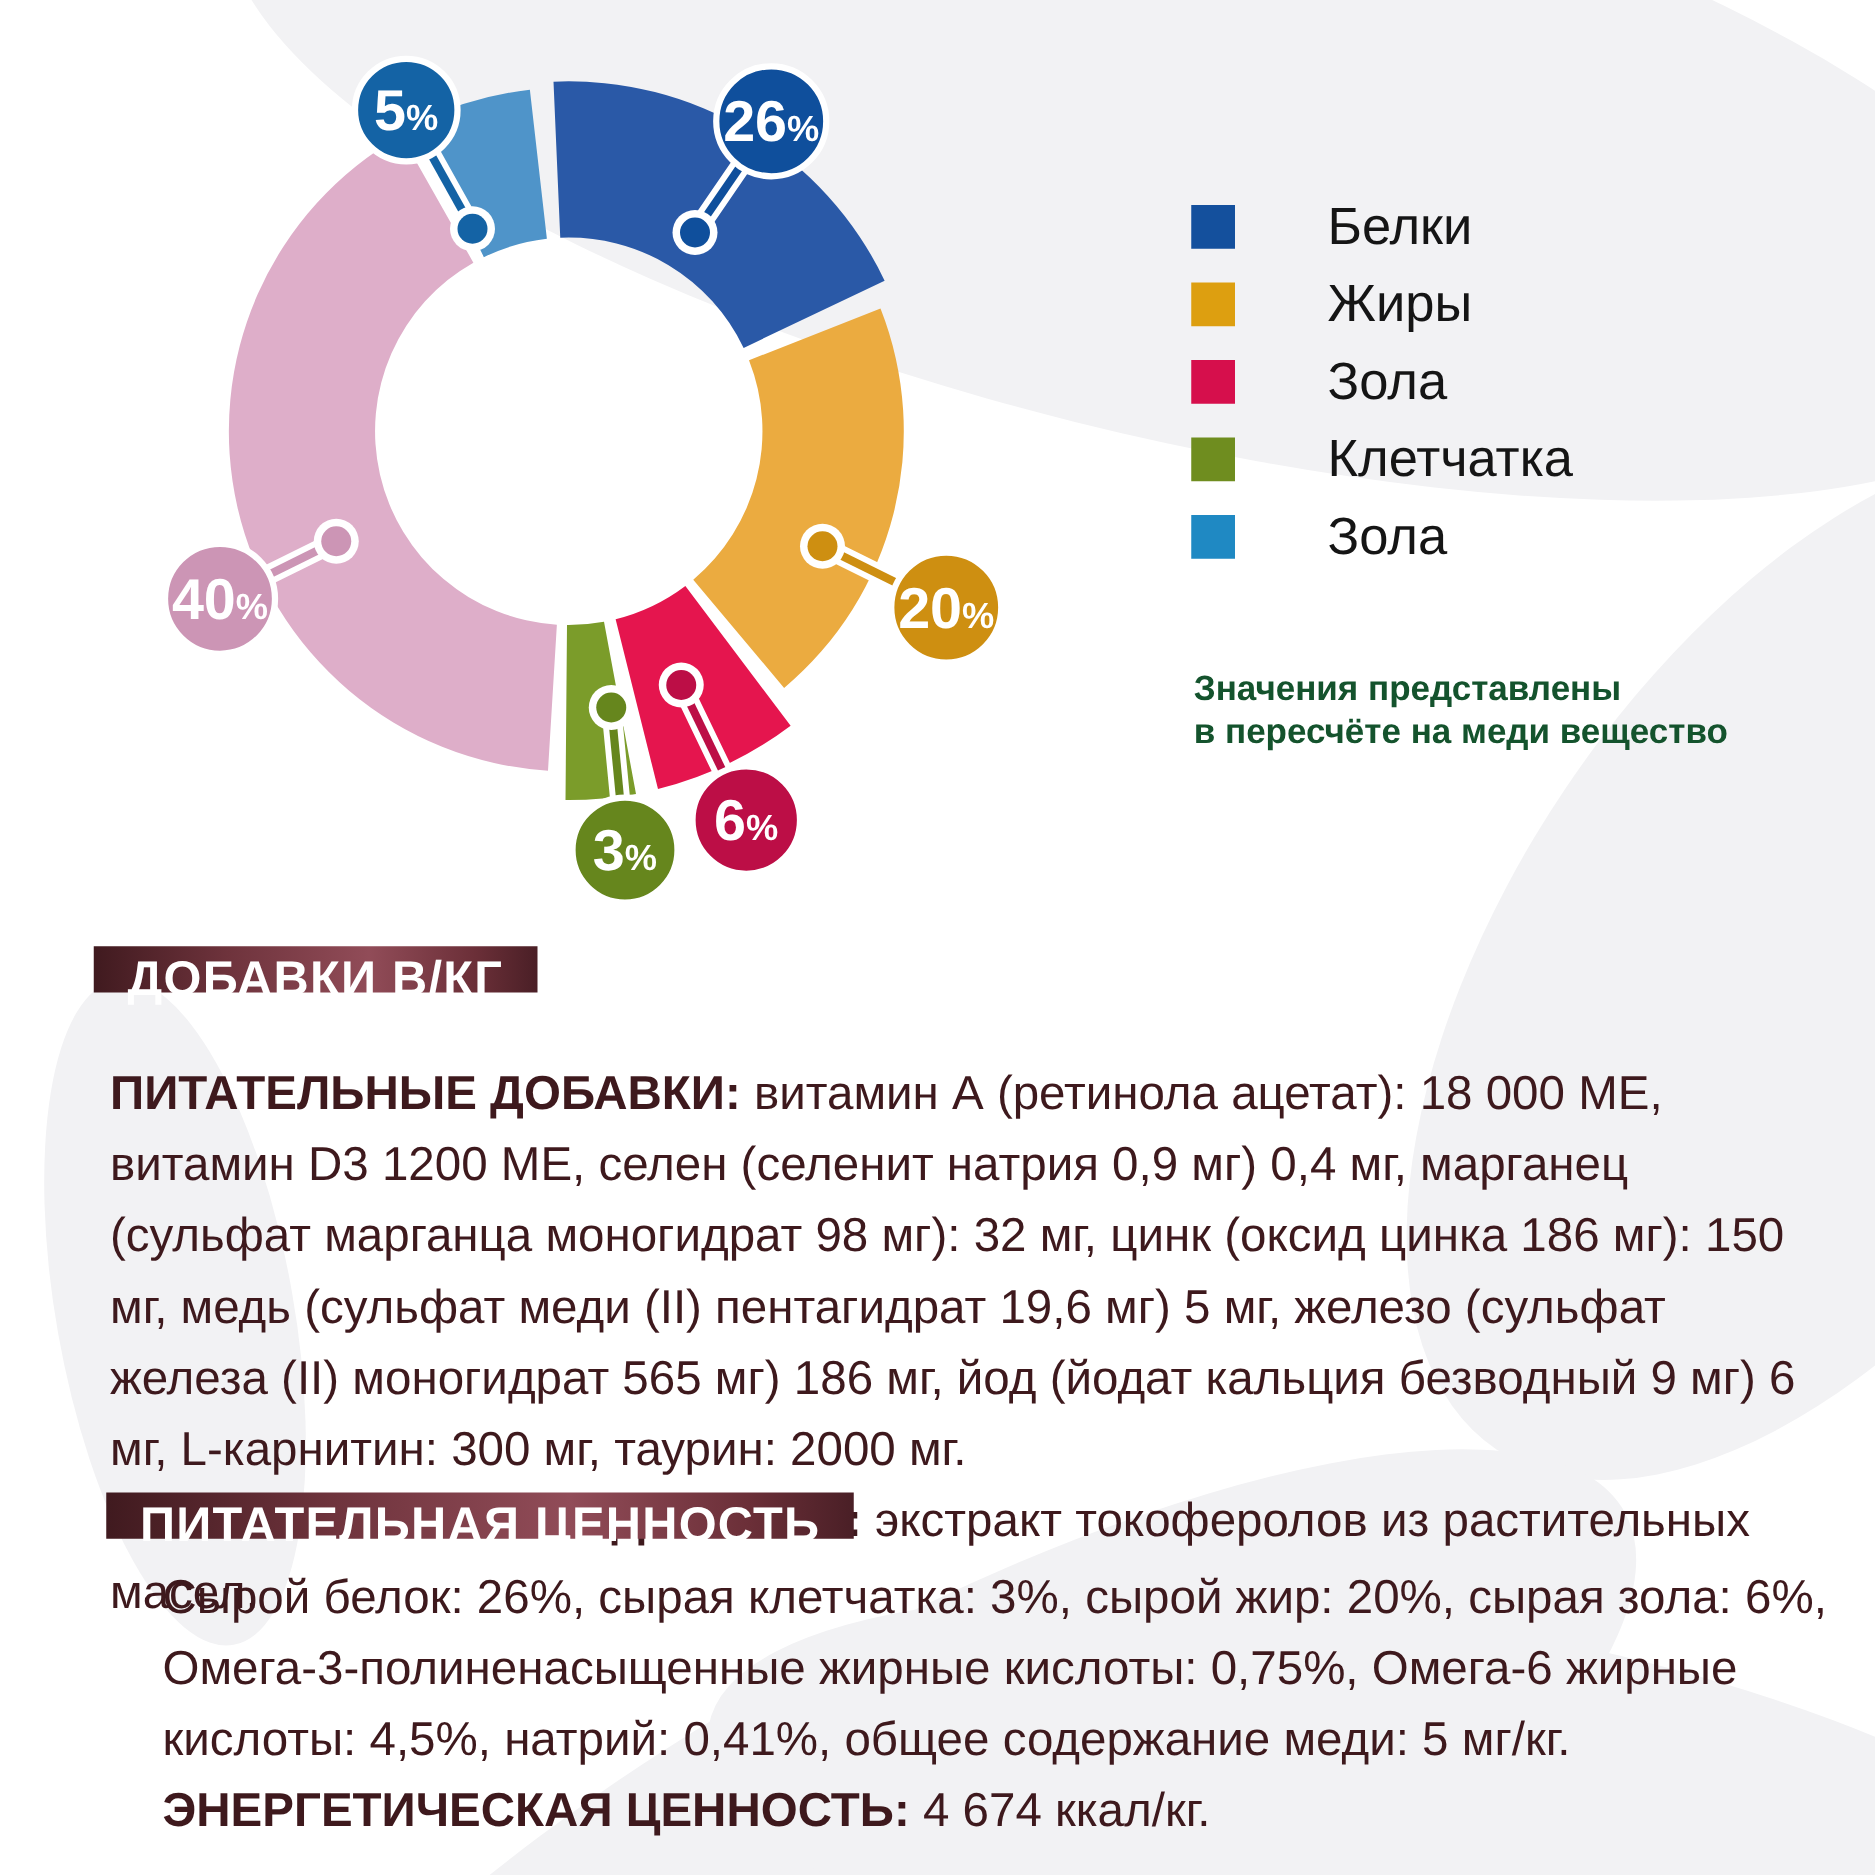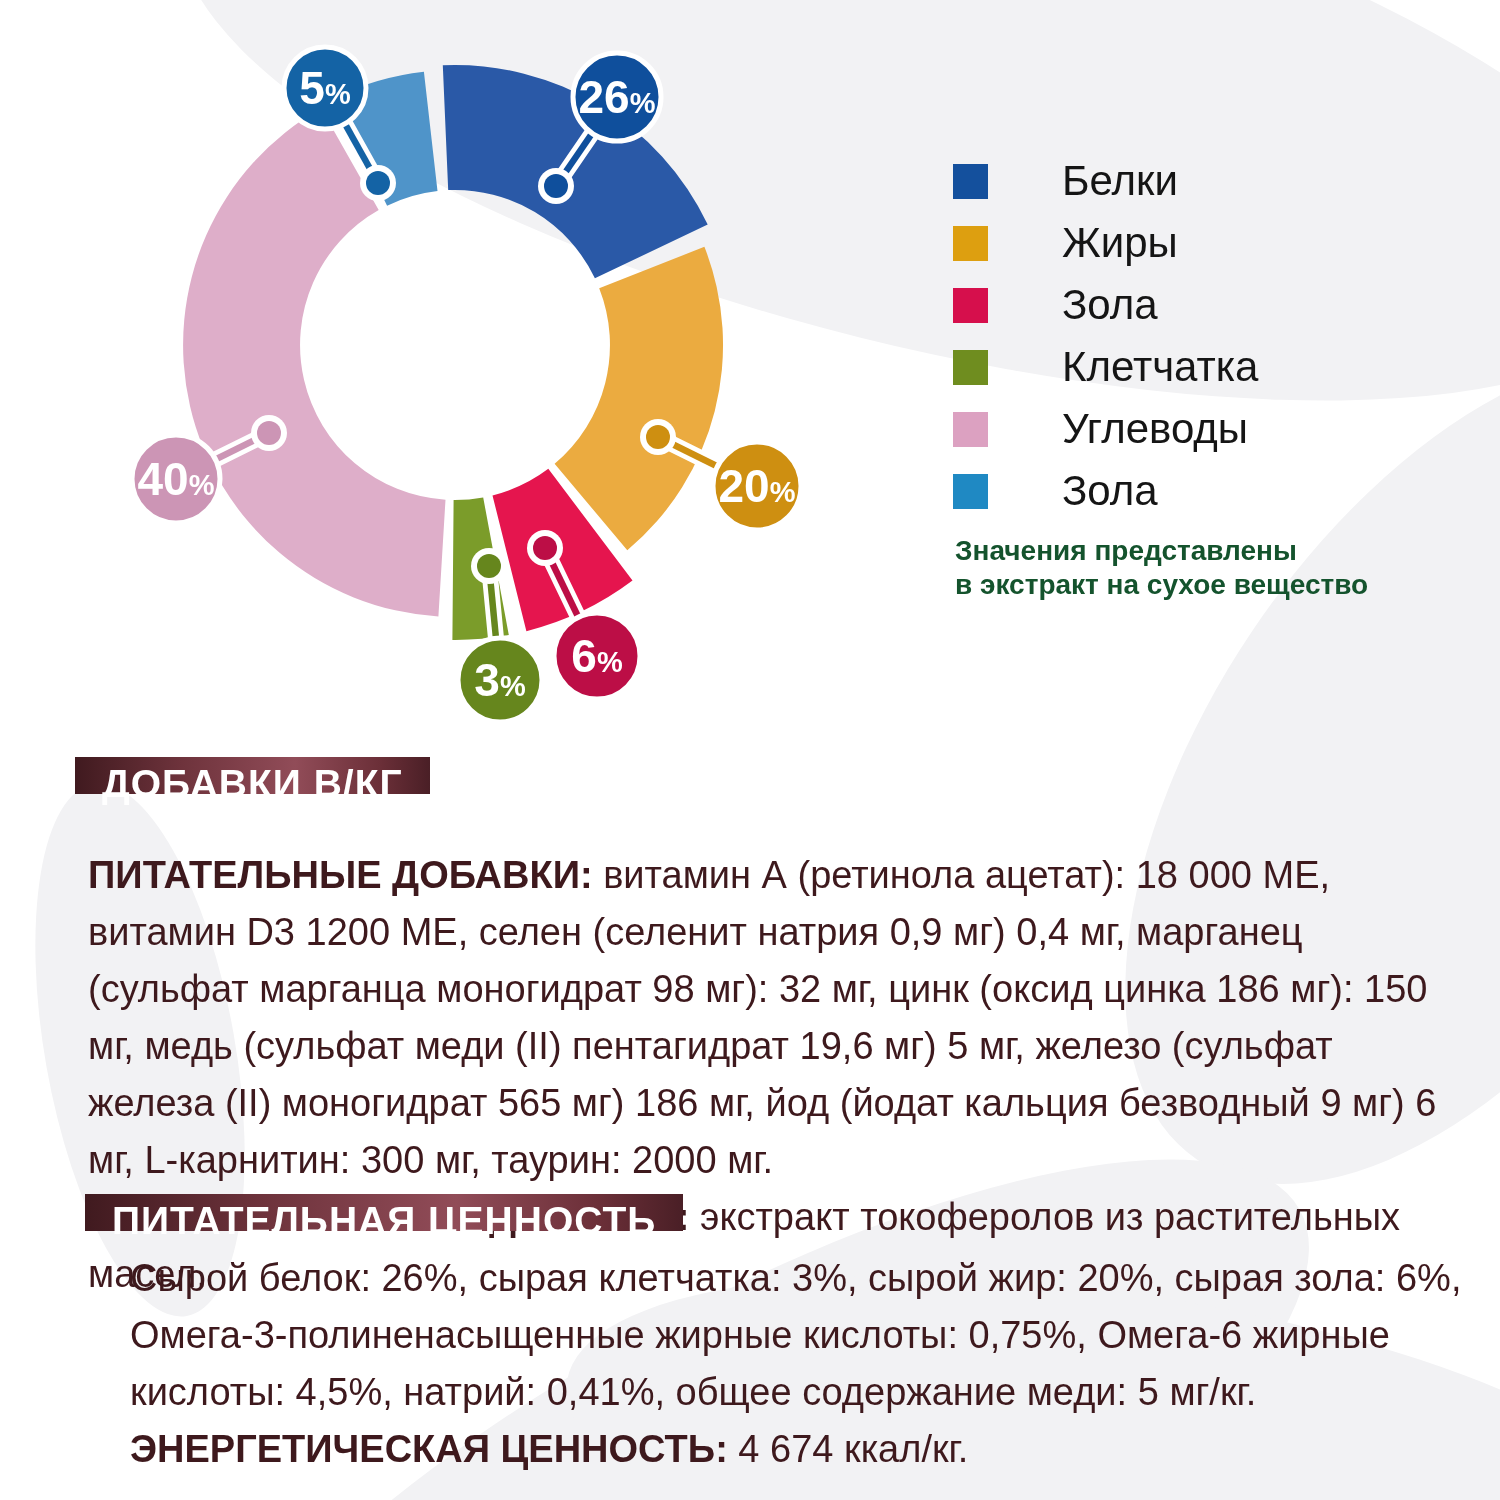--- a/index.html
+++ b/index.html
@@ -96,32 +96,28 @@
       </div>
       <div class="legend-row">
         <span class="swatch" style="background: rgb(214, 15, 76);"></span>
         <span class="legend-label">Зола</span>
       </div>
       <div class="legend-row">
         <span class="swatch" style="background: rgb(111, 141, 31);"></span>
         <span class="legend-label">Клетчатка</span>
       </div>
       <div class="legend-row">
-        <span class="swatch" style="background: rgb(220, 161, 193);"></span>
-        <span class="legend-label">Углеводы</span>
-      </div>
-      <div class="legend-row">
         <span class="swatch" style="background: rgb(31, 137, 195);"></span>
         <span class="legend-label">Зола</span>
       </div>
     </div>
 
   <div class="layer legend-note">
     <div>Значения представлены</div>
-    <div>в экстракт на сухое вещество</div>
+    <div>в пересчёте на меди вещество</div>
   </div>
 
   <div class="layer section-header hdr-additives">ДОБАВКИ В/КГ</div>
 
   <div class="layer bodytext p-additives">
     <div><b>ПИТАТЕЛЬНЫЕ ДОБАВКИ:</b><span> витамин А (ретинола ацетат): 18 000 МЕ, витамин D3 1200 МЕ, селен (селенит натрия 0,9 мг) 0,4 мг, марганец (сульфат марганца моногидрат 98 мг): 32 мг, цинк (оксид цинка 186 мг): 150 мг, медь (сульфат меди (II) пентагидрат 19,6 мг) 5 мг, железо (сульфат железа (II) моногидрат 565 мг) 186 мг, йод (йодат кальция безводный 9 мг) 6 мг, L-карнитин: 300 мг, таурин: 2000 мг.</span></div>
     <div><b>ТЕХНОЛОГИЧЕСКИЕ ДОБАВКИ:</b><span> экстракт токоферолов из растительных масел.</span></div>
   </div>
 
   <div class="layer section-header hdr-nutrition">ПИТАТЕЛЬНАЯ ЦЕННОСТЬ</div>

